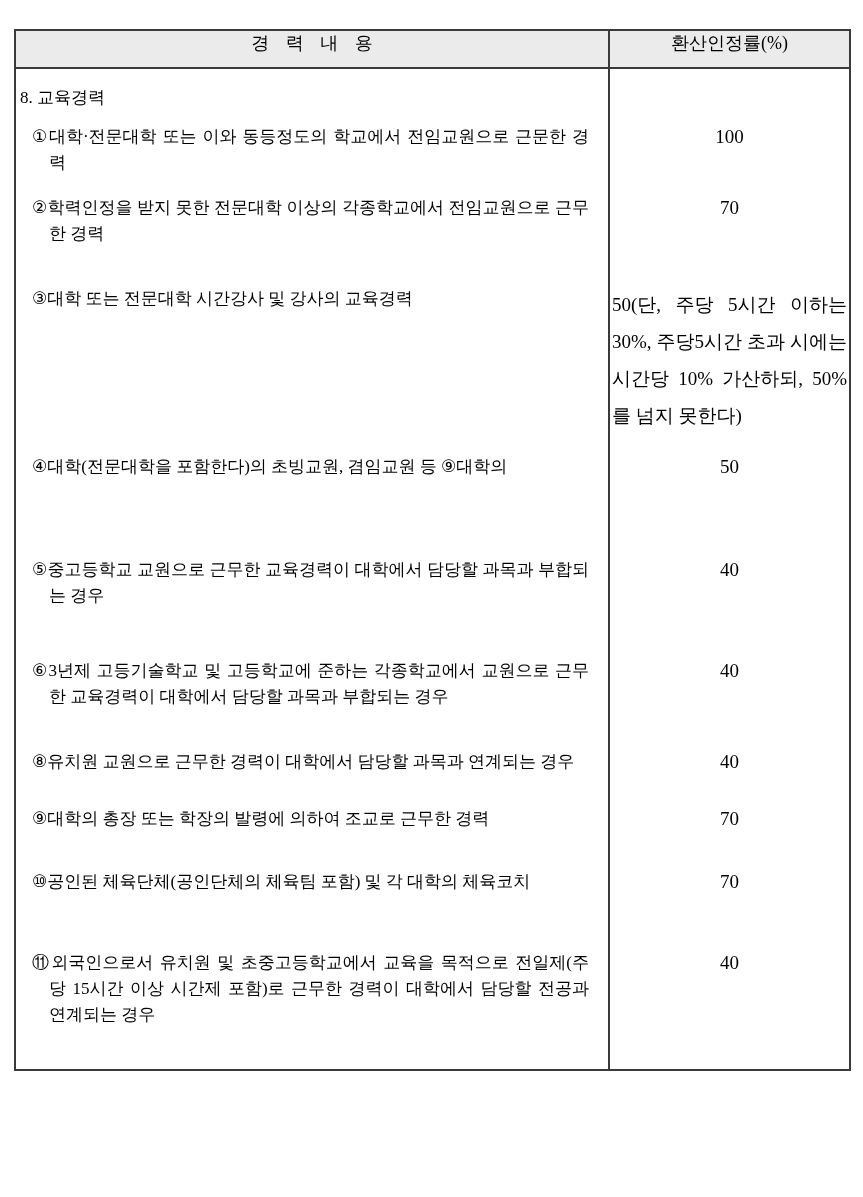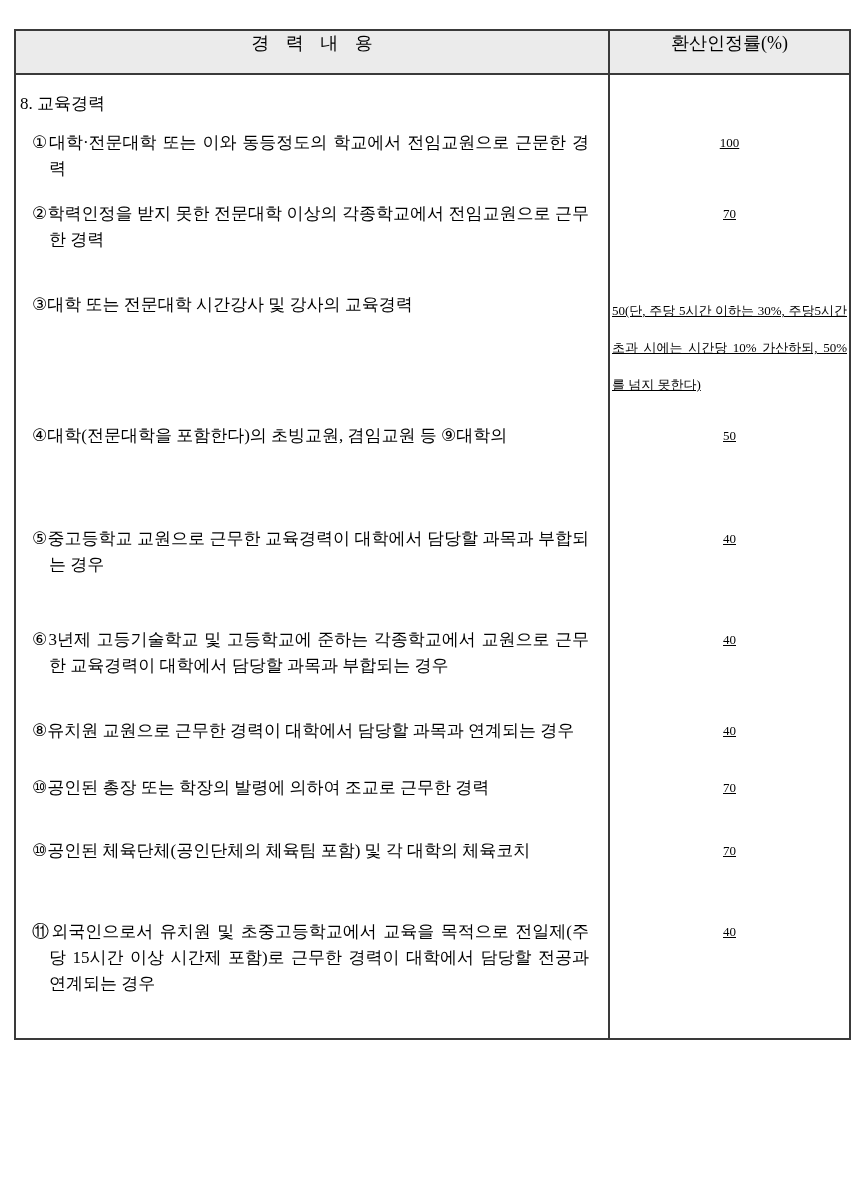--- a/index.html
+++ b/index.html
@@ -33,21 +33,21 @@
     margin-top: 21px;
     border: 2px solid #3a3a3a;
   }
   .career-table th, .career-table td {
     vertical-align: top;
     box-sizing: border-box;
   }
   thead th {
     background: #ebebeb;
     border-bottom: 2px solid #3a3a3a;
-    height: 44px;
+    height: 38px;
     vertical-align: middle;
     font-weight: normal;
     font-size: 18px;
     text-align: center;
     padding: 0;
   }
   th.col-content { width: 594px; border-right: 2px solid #3a3a3a; word-spacing: 12px; }
   th.col-rate { width: 241px; }
   td.content-cell {
     border-right: 2px solid #3a3a3a;
@@ -62,25 +62,24 @@
     font-size: 17px;
     line-height: 26px;
     padding-left: 4px;
   }
   .item-text {
     padding-left: 17px;
     text-indent: -17px;
     margin: 0;
   }
   td.rate-cell {
-    font-size: 13px;
+    font-size: 19px;
     line-height: 26px;
     text-align: center;
     padding: 0 2px;
-    text-decoration: underline;
   }
   .rate-text-long {
     text-align: justify;
     line-height: 37px;
   }
   
   tr.r0  td { padding-top: 16px; }
   tr.r1  td { padding-top: 12px; }
   tr.r2  td { padding-top: 18px; }
   tr.r3  td { padding-top: 38px; }
@@ -172,21 +171,21 @@
         <td class="content-cell">
           <p class="item-text">⑧유치원 교원으로 근무한 경력이 대학에서 담당할 과목과 연계되는 경우</p>
         </td>
         <td class="rate-cell">
           <div>40</div>
         </td>
       </tr>
 
       <tr class="r9">
         <td class="content-cell">
-          <p class="item-text">⑩공인된 총장 또는 학장의 발령에 의하여 조교로 근무한 경력</p>
+          <p class="item-text">⑨대학의 총장 또는 학장의 발령에 의하여 조교로 근무한 경력</p>
         </td>
         <td class="rate-cell">
           <div>70</div>
         </td>
       </tr>
 
       <tr class="r10">
         <td class="content-cell">
           <p class="item-text">⑩공인된 체육단체(공인단체의 체육팀 포함) 및 각 대학의 체육코치</p>
         </td>

